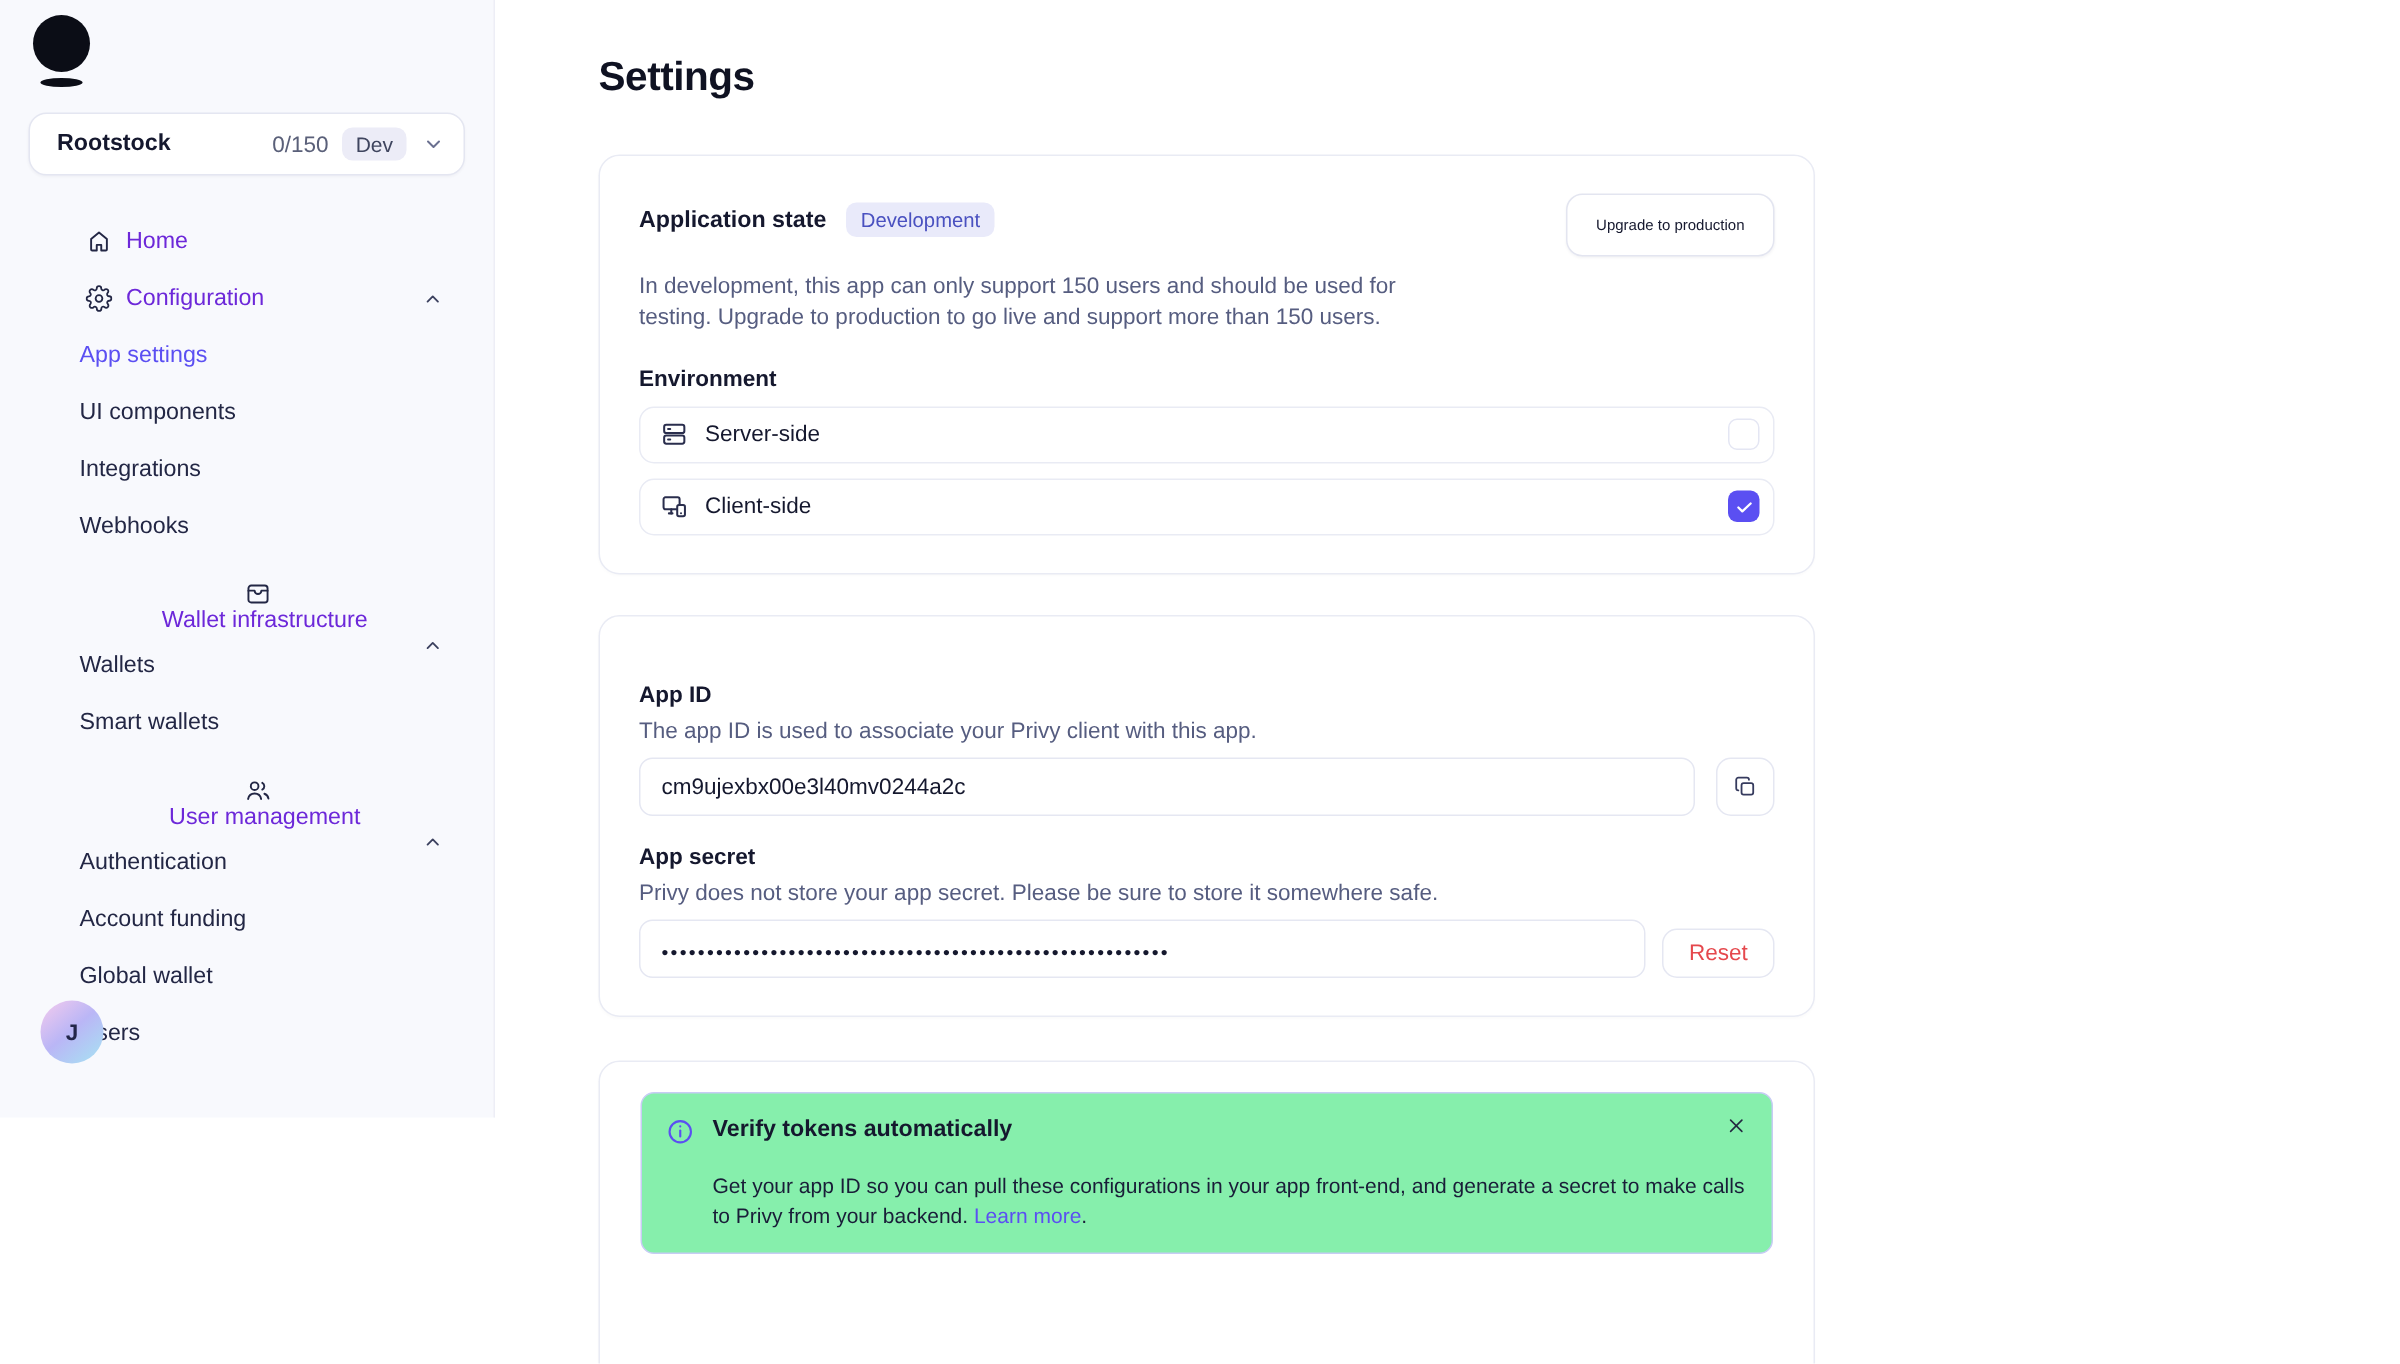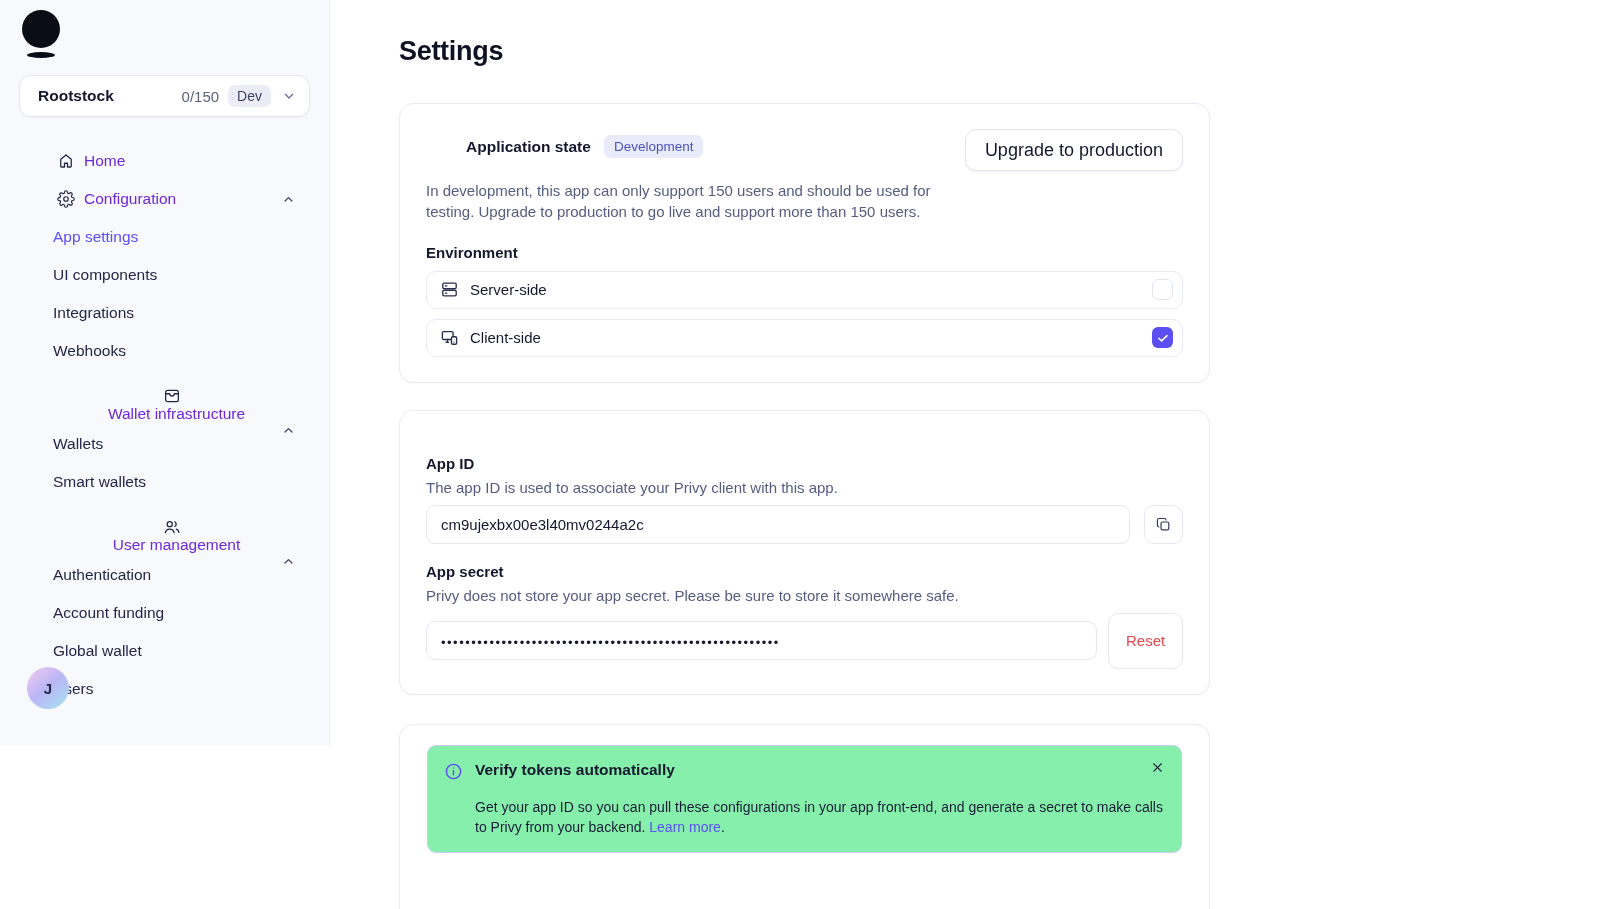--- a/index.html
+++ b/index.html
@@ -76,62 +76,62 @@
   .card {
     width: 811px; background: #ffffff; border: 1px solid #e9ebf4;
     border-radius: 14px; padding: 25px 26px; box-shadow: 0 1px 2px rgba(24,28,60,0.02);
   }
   .card-1 { margin-top: 36px; }
   .card-2 { margin-top: 27px; }
   .card-3 { margin-top: 29px; padding: 20px 27px; height: 215px; }
 
   .card-header { display: flex; justify-content: space-between; align-items: flex-start; }
   .title-row { display: flex; align-items: center; gap: 13px; padding-top: 6px; }
-  .card-title { font-size: 15.5px; font-weight: 700; color: #15182e; margin-left: 40px; }
+  .card-title { font-size: 15.5px; font-weight: 700; color: #15182e; }
   .badge-dev {
     background: #e9eafa; color: #4a51c0; font-size: 13.5px;
     padding: 4px 10px; border-radius: 7px;
   }
   .btn-upgrade {
     height: 42px; padding: 0 19px; background: #ffffff;
     border: 1px solid #e3e5f0; border-radius: 11px;
-    font-family: inherit; font-size: 18px; font-weight: 500; color: #15182e;
+    font-family: inherit; font-size: 10px; font-weight: 500; color: #15182e;
     cursor: pointer; box-shadow: 0 1px 2px rgba(24,28,60,0.05);
   }
   .desc { margin-top: 9px; max-width: 528px; font-size: 15px; line-height: 1.42; color: #565d80; }
 
   .env-label { margin-top: 21px; font-size: 15px; font-weight: 700; color: #15182e; }
   .env-row {
     margin-top: 10px; height: 38px; border: 1px solid #e9ebf4; border-radius: 10px;
     display: flex; align-items: center; padding: 0 9px 0 13px; gap: 11px;
     font-size: 15px; color: #15182e; cursor: pointer;
   }
   .env-row:first-of-type { margin-top: 12px; }
   .env-icon { width: 19px; height: 19px; color: #2a2e4d; flex-shrink: 0; }
   .checkbox { margin-left: auto; width: 21px; height: 21px; border-radius: 6px; cursor: pointer; }
   .checkbox.unchecked { border: 1.5px solid #e4e6f3; background: #ffffff; }
   .checkbox.checked { background: #5b4ff2; display: flex; align-items: center; justify-content: center; }
 
   .section-label { margin-top: 19px; font-size: 15px; font-weight: 700; color: #15182e; }
   .hint { margin-top: 7px; font-size: 15px; color: #565d80; }
-  .input-row { margin-top: 9px; display: flex; align-items: center; }
+  .input-row { margin-top: 9px; display: flex; align-items: flex-end; }
   .text-input {
     height: 39px; border: 1px solid #e5e7f2; border-radius: 9px;
     padding: 0 14px; font-family: inherit; font-size: 15px; color: #15182e;
     background: #ffffff; outline: none;
   }
   .app-id-input { width: 708px; }
   .secret-input { width: 672px; font-size: 13px; letter-spacing: 1.5px; padding-top: 4px; }
   .icon-btn {
     width: 39px; height: 39px; margin-left: 14px; background: #ffffff;
     border: 1px solid #e5e7f2; border-radius: 10px; cursor: pointer;
     display: flex; align-items: center; justify-content: center; color: #363b5e;
   }
   .btn-reset {
-    margin-left: 11px; width: 75px; height: 56px; background: #ffffff;
+    margin-left: 11px; width: 75px; height: 33px; background: #ffffff;
     border: 1px solid #e5e7f2; border-radius: 10px; cursor: pointer;
     font-family: inherit; font-size: 15px; font-weight: 500; color: #e5484d;
   }
 
   .banner {
     background: #86efac; border: 1px solid #c7ccf4; border-radius: 9px;
     padding: 15px 16px; display: flex; gap: 12px; position: relative;
   }
   .info-icon { width: 19px; height: 19px; color: #5b4ff2; flex-shrink: 0; margin-top: 1px; }
   .banner-title { font-size: 15.5px; font-weight: 700; color: #15182e; }

